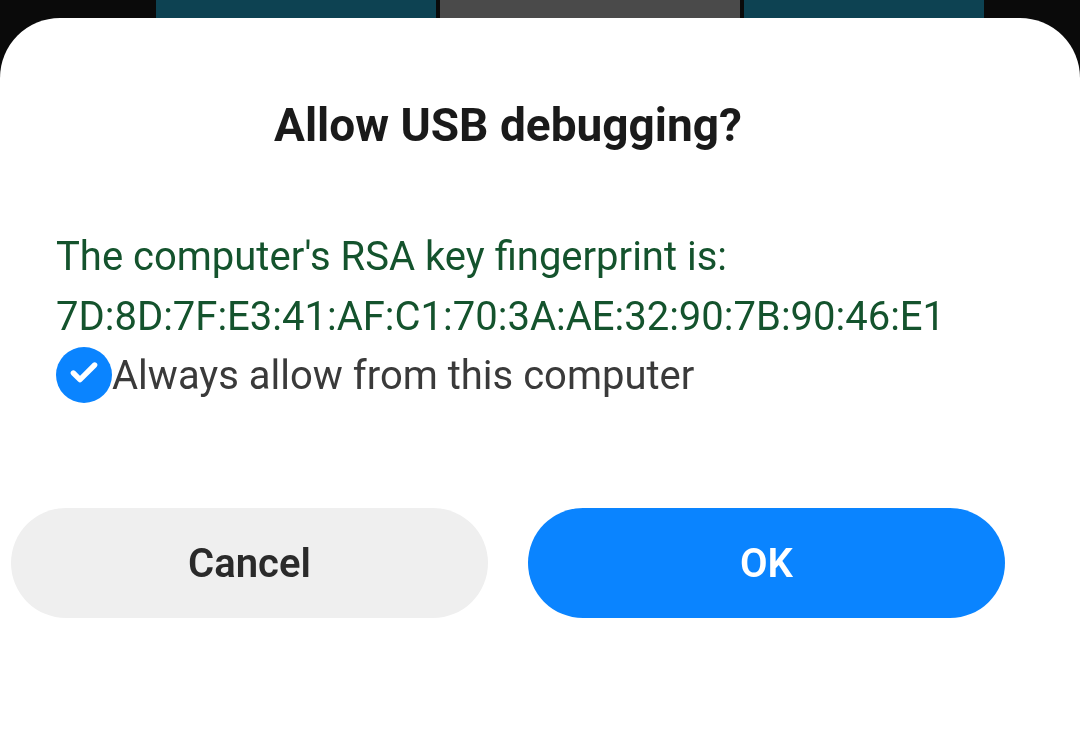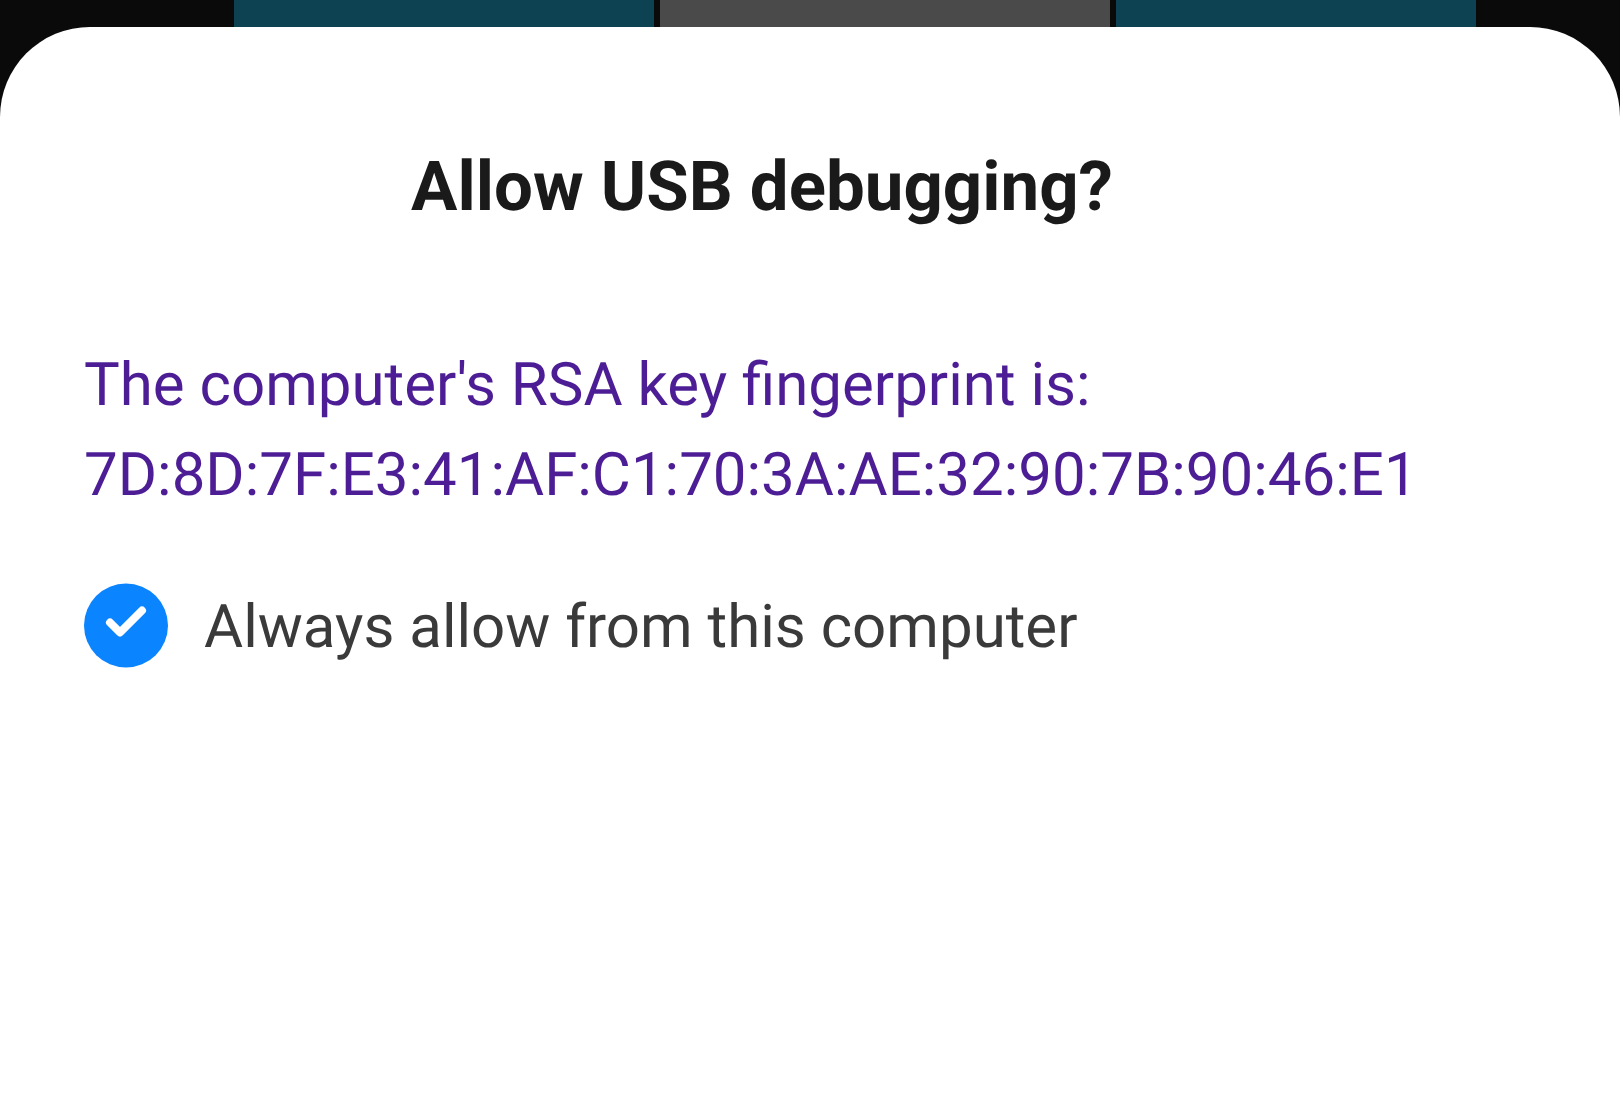--- a/index.html
+++ b/index.html
@@ -61,29 +61,27 @@
     }
     .dialog-title {
       font-size: 46px;
       font-weight: 700;
       color: #1a1a1a;
       text-align: center;
       margin-bottom: 75px;
     }
     .dialog-message {
       font-size: 40px;
-      color: #4c1d95;
+      color: #14532d;
       line-height: 1.5;
-      margin-bottom: 42px;
       word-break: break-word;
     }
     .checkbox-row {
       display: flex;
       align-items: center;
-      gap: 24px;
       margin-bottom: 105px;
     }
     .checkbox {
       width: 56px;
       height: 56px;
       border-radius: 50%;
       background: #0a84ff;
       display: flex;
       align-items: center;
       justify-content: center;
@@ -145,13 +143,17 @@
     <div class="checkbox">
       <span>
         <svg viewBox="0 0 24 24" fill="none" stroke="#ffffff" stroke-width="4" stroke-linecap="round" stroke-linejoin="round">
           <polyline points="4 12 9 17 20 6"></polyline>
         </svg>
       </span>
     </div>
     <span class="checkbox-label">Always allow from this computer</span>
   </div>
 
+  <div class="button-row">
+    <button class="button button-cancel">Cancel</button>
+    <button class="button button-ok">OK</button>
+  </div>
 </div>
 
 </body></html>

